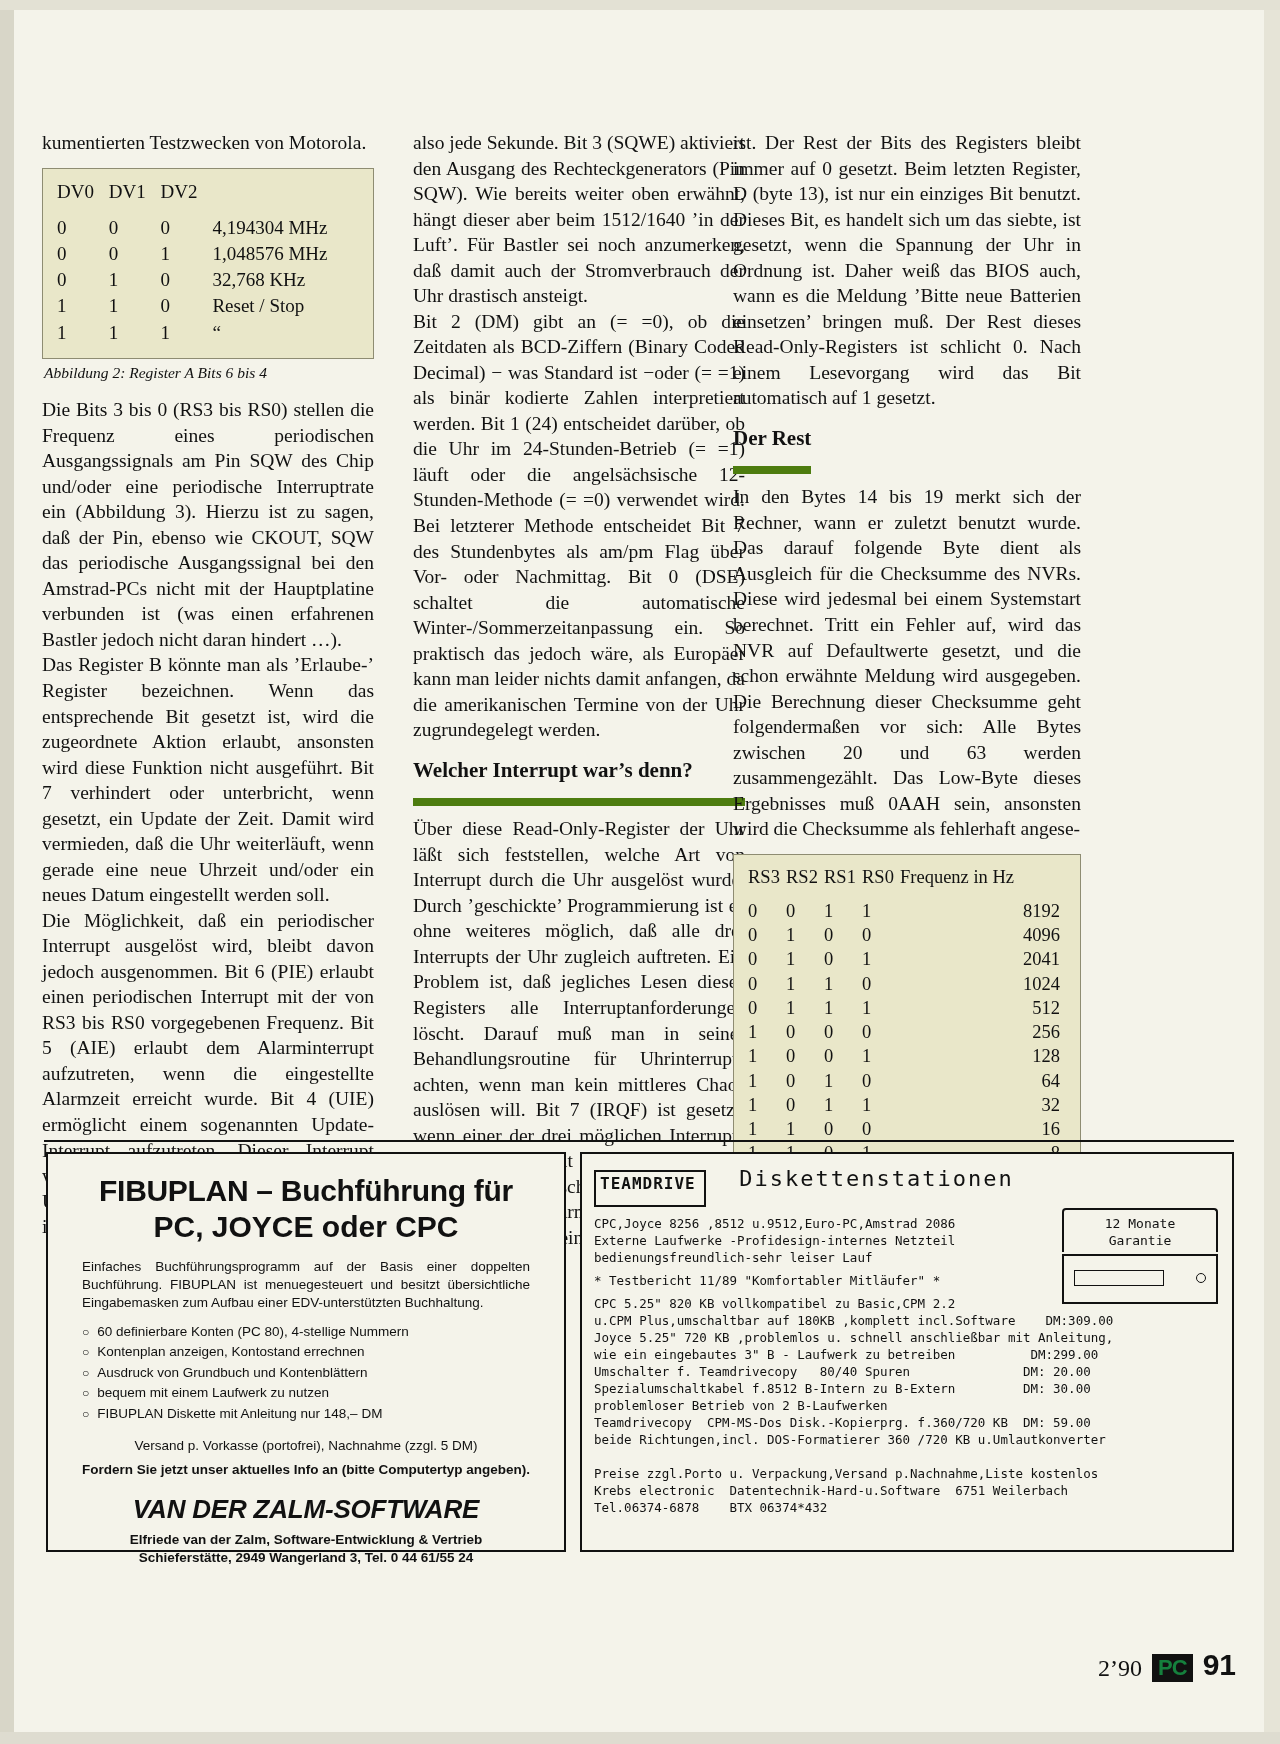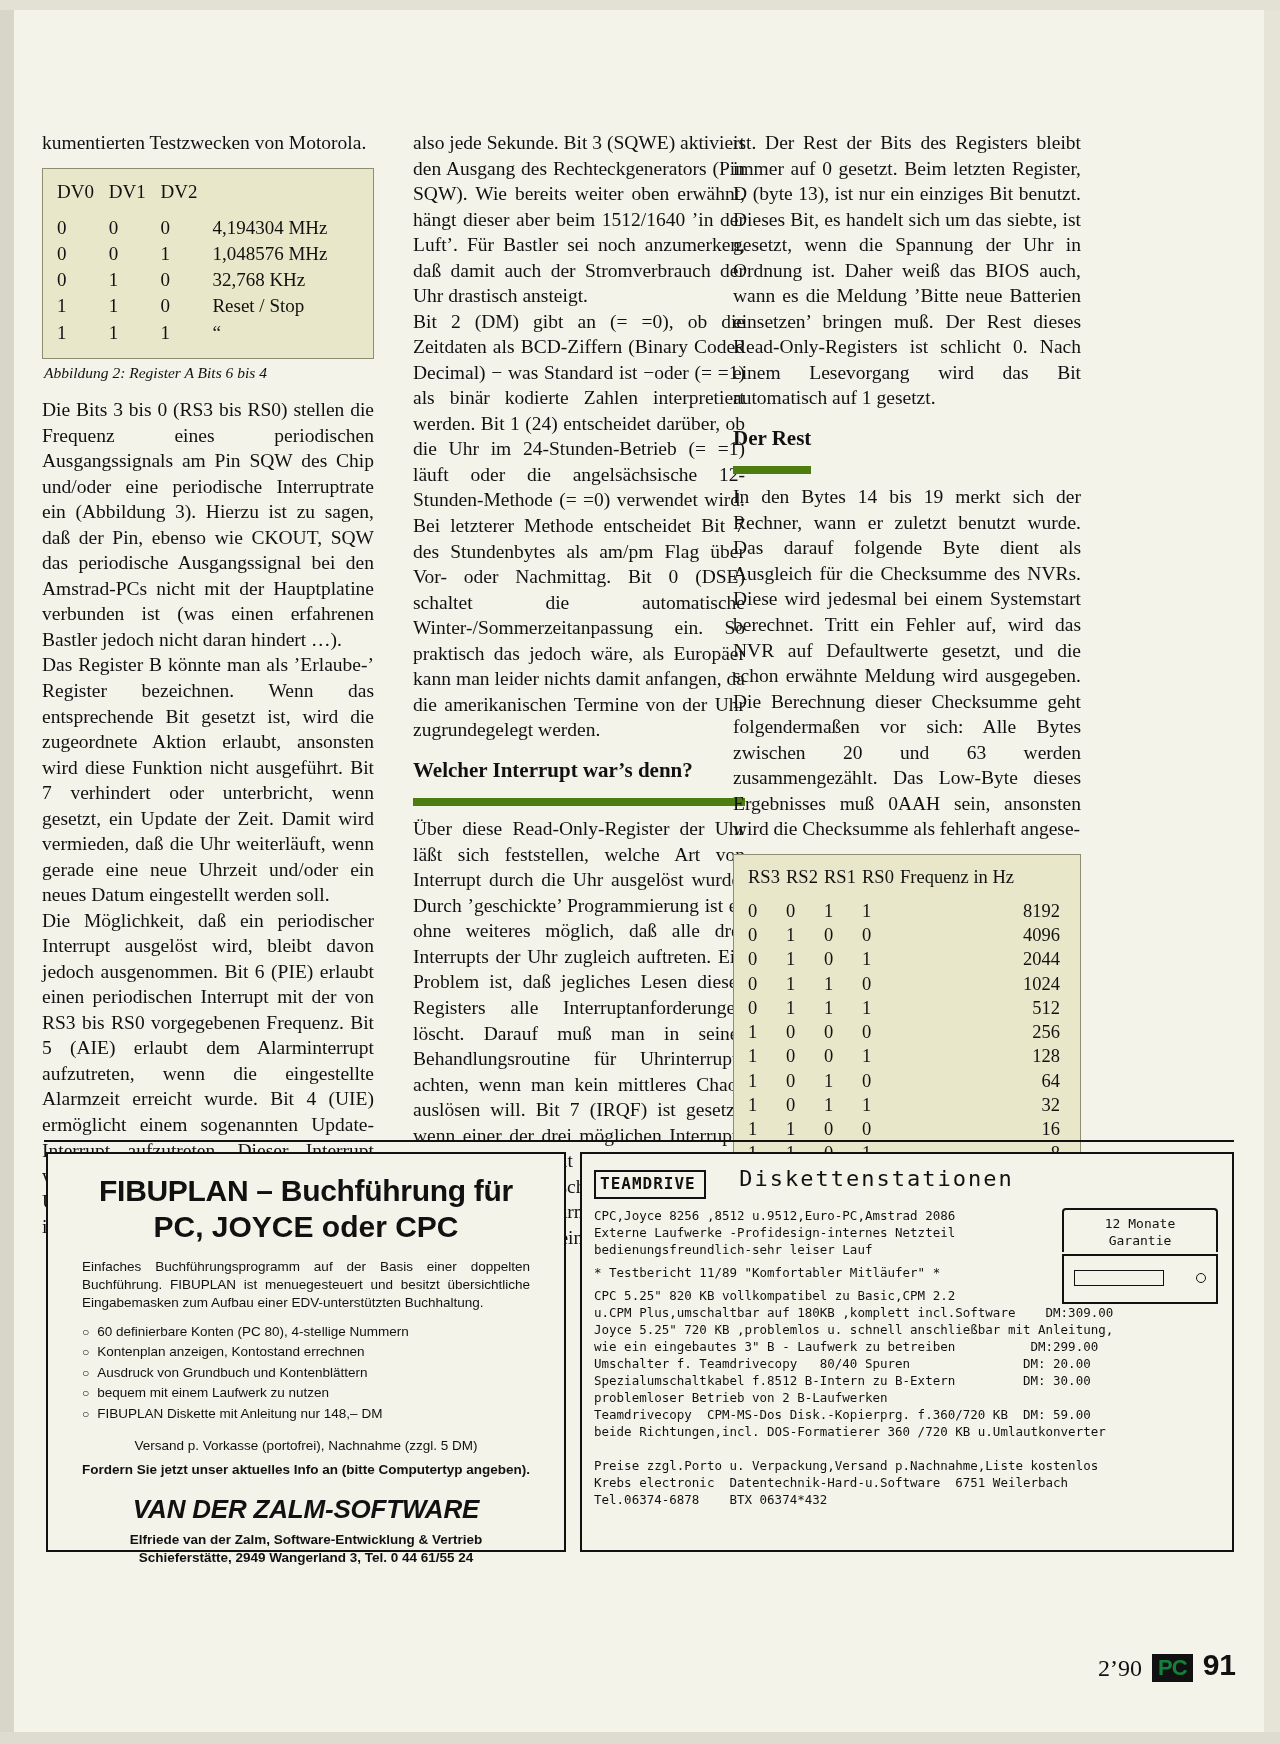--- a/index.html
+++ b/index.html
@@ -113,21 +113,21 @@
 
   .ad-right{
     position:absolute;left:580px;top:1152px;width:654px;height:400px;
     border:2px solid #111;background:#f4f3ea;
     font-family:"DejaVu Sans Mono", monospace;
     box-sizing:border-box;
     padding:10px 12px;
     font-size:12.5px;line-height:1.36;
   }
   .ad-right .tdlogo{
-    display:inline-block;border:2px solid #111;padding:1px 8px 2px 4px;
+    display:inline-block;border:2px solid #111;padding:1px 8px 10px 4px;
     font-size:16px;letter-spacing:1px;font-weight:bold;
   }
   .ad-right .title{
     font-size:22px;letter-spacing:2px;margin-left:26px;vertical-align:3px;
   }
   .ad-right .lines div{white-space:pre;}
   .garantie{
     position:absolute;right:14px;top:54px;width:156px;
   }
   .garantie .gbox{
@@ -249,21 +249,21 @@
               <td>1</td>
               <td>0</td>
               <td>0</td>
               <td class="freq">4096</td>
             </tr>
         <tr>
               <td>0</td>
               <td>1</td>
               <td>0</td>
               <td>1</td>
-              <td class="freq">2044</td>
+              <td class="freq">2041</td>
             </tr>
         <tr>
               <td>0</td>
               <td>1</td>
               <td>1</td>
               <td>0</td>
               <td class="freq">1024</td>
             </tr>
         <tr>
               <td>0</td>

